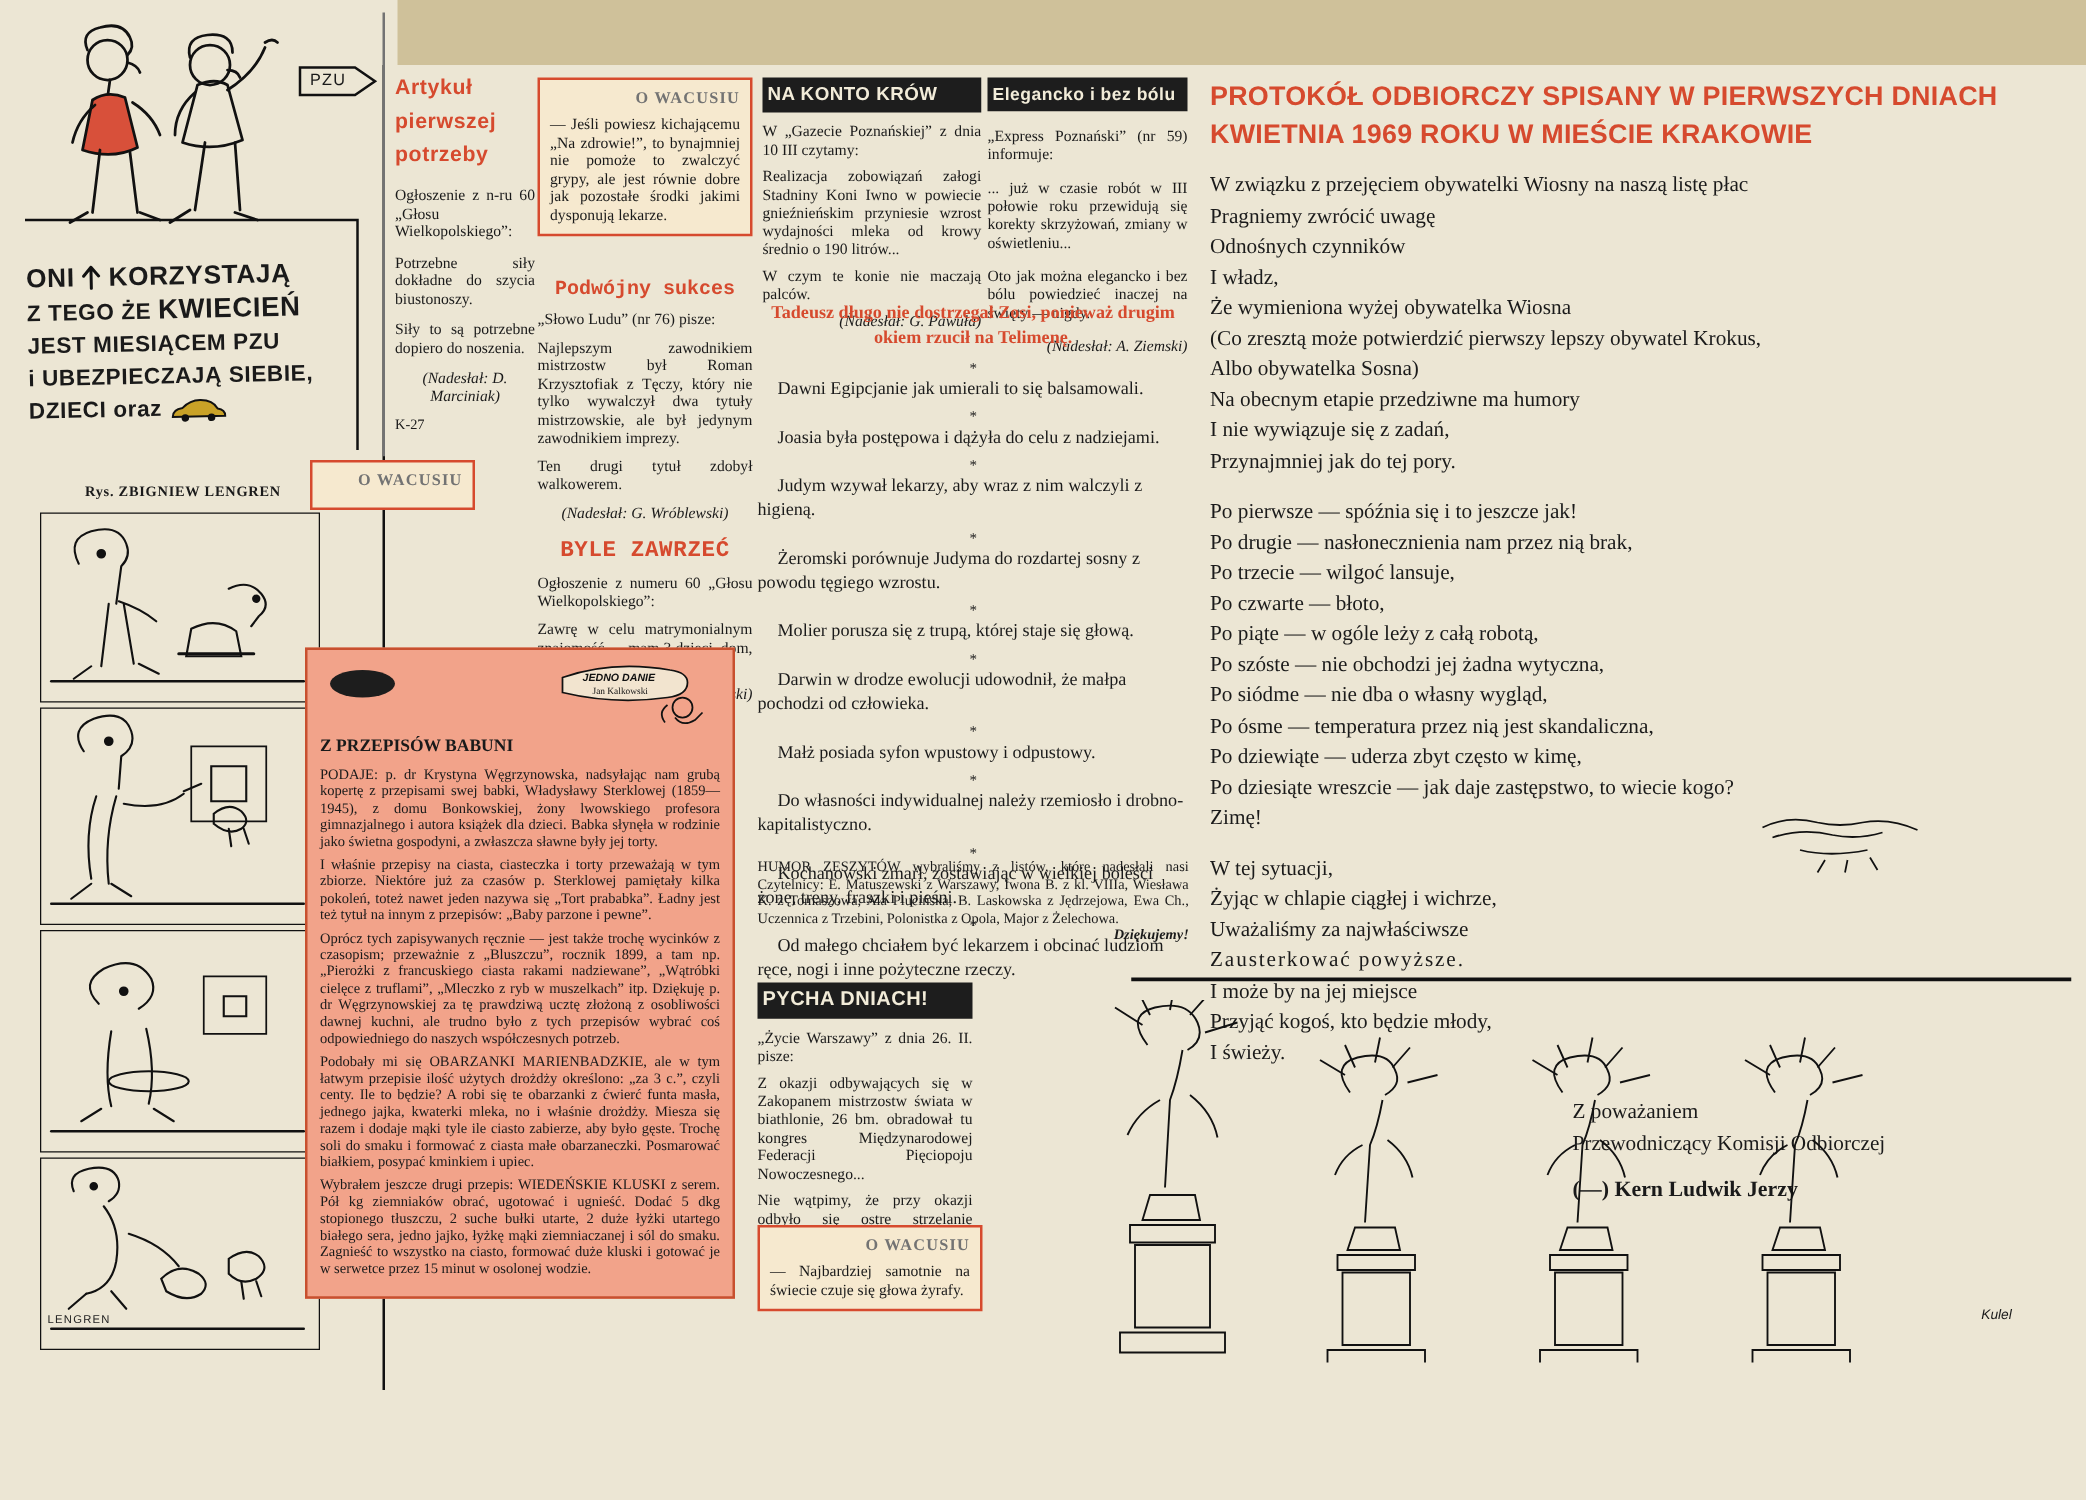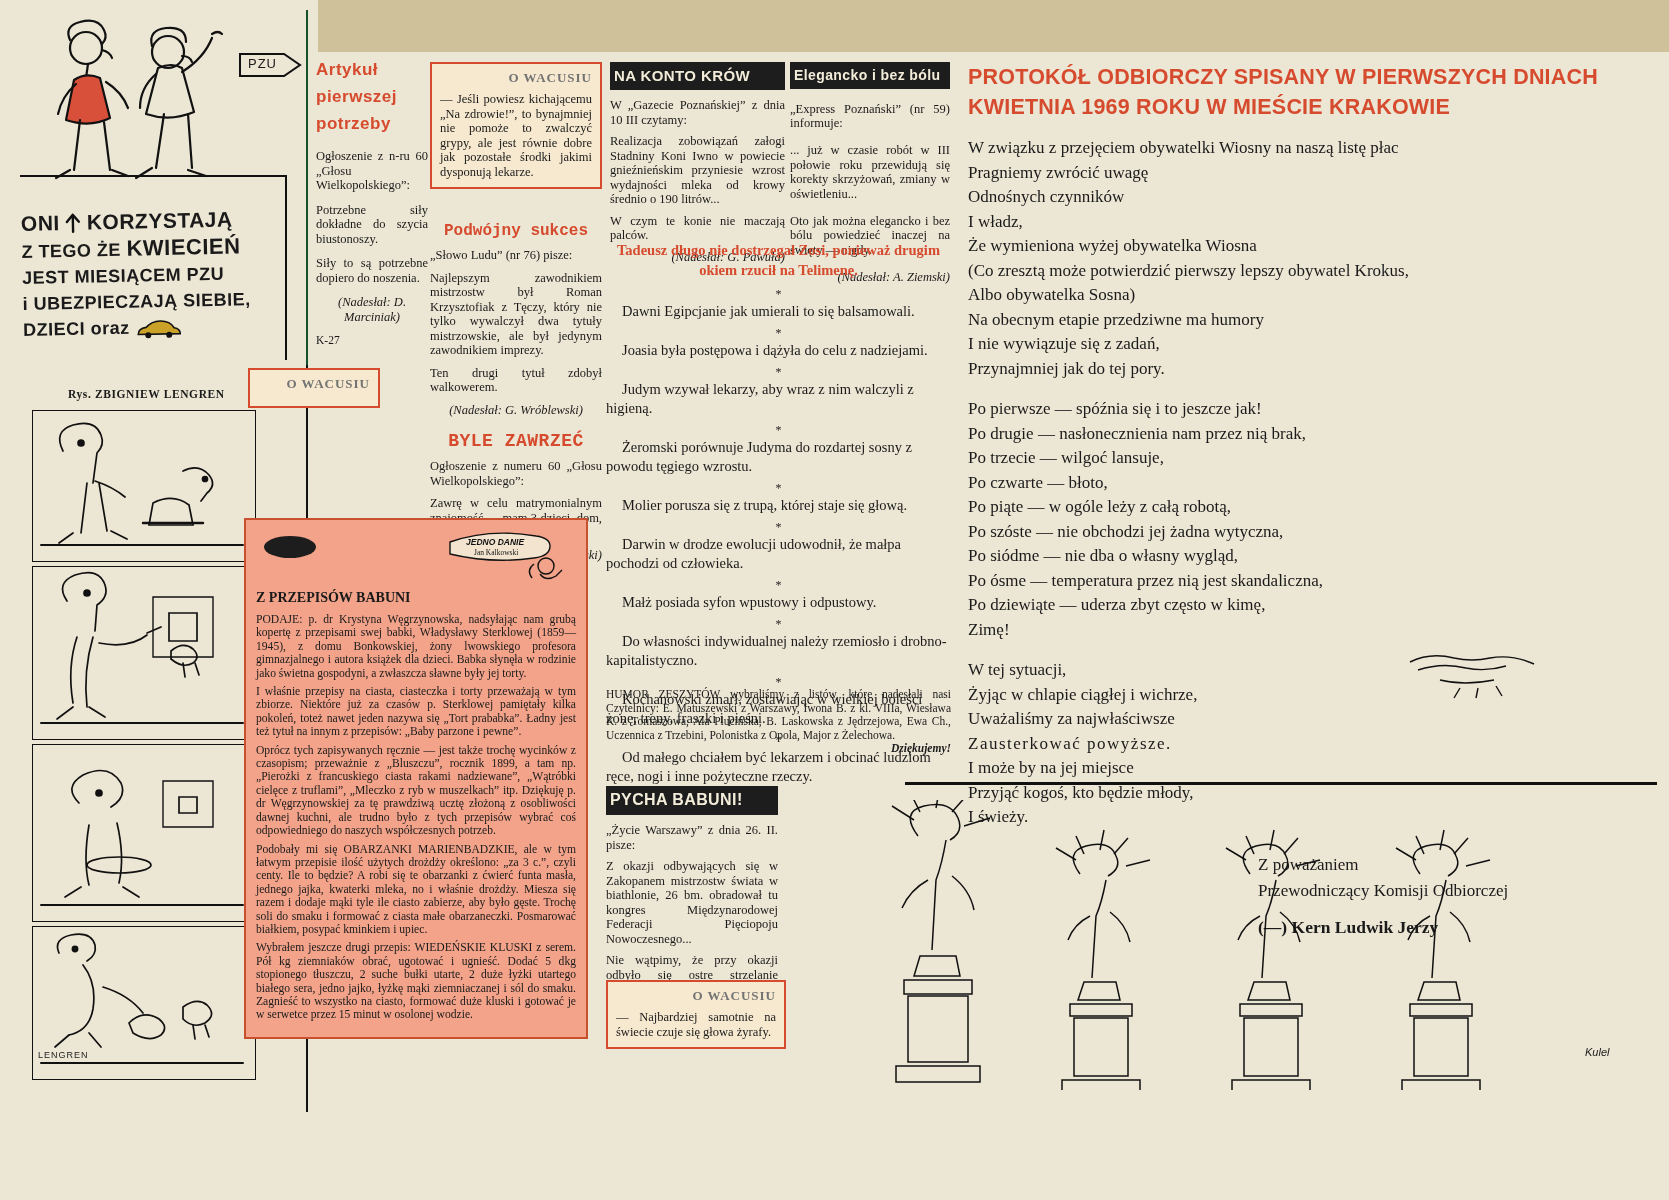--- a/index.html
+++ b/index.html
@@ -30,21 +30,21 @@
   .bold{font-weight:normal;}
   .redbox{
     border:2px solid #d64a2e;
     background:#f6e9cf;
   }
 
   
   .cartoon-col{position:absolute;left:16px;top:10px;width:290px;}
   .cartoon-top{
     position:relative;width:290px;height:355px;
-    border-right:2px solid #14532d;
+    border-right:2px solid #737373;
     overflow:hidden;
   }
   .pzu-arrow{
     position:absolute;left:222px;top:40px;width:64px;height:30px;
   }
   .pzu-text{
     position:absolute;left:232px;top:46px;font-size:13px;letter-spacing:1px;font-family:"Liberation Sans",sans-serif;
   }
   .handwrite{
     position:absolute;left:6px;top:198px;width:280px;
@@ -353,21 +353,21 @@
     <p class="star">*</p>
     <p class="item">Od małego chciałem być lekarzem i obcinać ludziom ręce, nogi i inne pożyteczne rzeczy.</p>
   </div>
 
   <div class="humor">
     <span>HUMOR ZESZYTÓW wybraliśmy z listów, które nadesłali nasi Czytelnicy: E. Matuszewski z Warszawy, Iwona B. z kl. VIIIa, Wiesława K. z Tomaszowa, Ala Plucińska, B. Laskowska z Jędrzejowa, Ewa Ch., Uczennica z Trzebini, Polonistka z Opola, Major z Żelechowa.</span>
     <div class="thanks">Dziękujemy!</div>
   </div>
 
   <div class="pycha">
-    <div class="blackhdr" style="font-size:16px">PYCHA BABUNI!</div>
+    <div class="blackhdr" style="font-size:16px">PYCHA DNIACH!</div>
     <div class="small just" style="margin-top:8px;">
       <p>„Życie Warszawy” z dnia 26. II. pisze:</p>
       <p>Z okazji odbywających się w Zakopanem mistrzostw świata w biathlonie, 26 bm. obradował tu kongres Międzynarodowej Federacji Pięciopoju Nowoczesnego...</p>
       <p>Nie wątpimy, że przy okazji odbyło się ostre strzelanie najbardziej nowoczesnymi środkami do picia.</p>
       <p class="ital nadeslal">(Nadesłał: A. M.)</p>
     </div>
   </div>
 
   <div class="redbox wac-box" style="position:absolute;left:606px;top:980px;width:160px;">
     <div class="wac-title">O WACUSIU</div>
@@ -419,20 +419,21 @@
       <p>
         <span class="ln">Po pierwsze — spóźnia się i to jeszcze jak!</span>
         <span class="ln">Po drugie — nasłonecznienia nam przez nią brak,</span>
         <span class="ln">Po trzecie — wilgoć lansuje,</span>
         <span class="ln">Po czwarte — błoto,</span>
         <span class="ln">Po piąte — w ogóle leży z całą robotą,</span>
         <span class="ln">Po szóste — nie obchodzi jej żadna wytyczna,</span>
         <span class="ln">Po siódme — nie dba o własny wygląd,</span>
         <span class="ln">Po ósme — temperatura przez nią jest skandaliczna,</span>
         <span class="ln">Po dziewiąte — uderza zbyt często w kimę,</span>
+        <span class="ln">Po dziesiąte wreszcie — jak daje zastępstwo, to wiecie kogo?</span>
         <span class="ln">Zimę!</span>
       </p>
       <p>
         <span class="ln">W tej sytuacji,</span>
         <span class="ln">Żyjąc w chlapie ciągłej i wichrze,</span>
         <span class="ln">Uważaliśmy za najwłaściwsze</span>
         <span class="ln" style="letter-spacing:1.5px">Zausterkować powyższe.</span>
         <span class="ln">I może by na jej miejsce</span>
         <span class="ln">Przyjąć kogoś, kto będzie młody,</span>
         <span class="ln">I świeży.</span>

